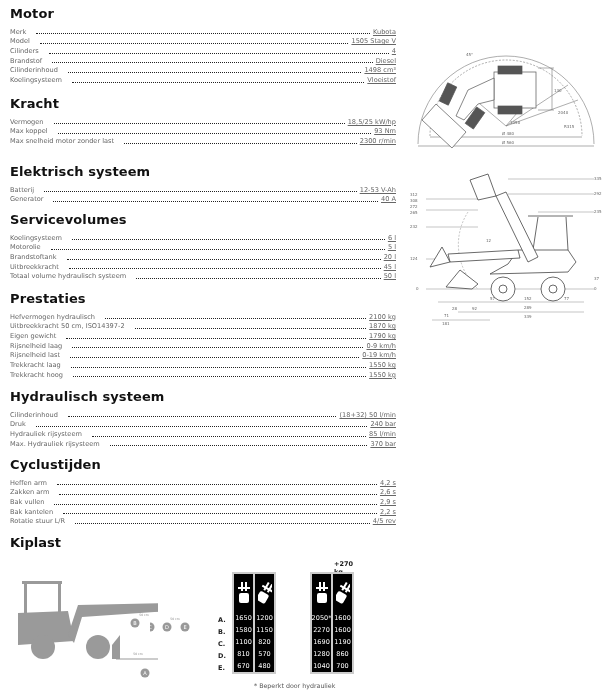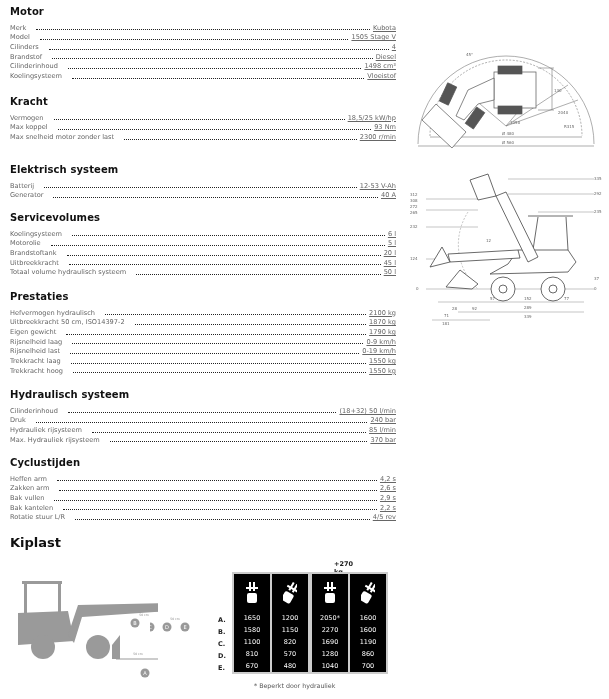--- a/index.html
+++ b/index.html
@@ -1,21 +1,21 @@
 <!DOCTYPE html>
 <html><head>
 <meta charset="utf-8">
 <style>
   * { box-sizing: border-box; margin: 0; padding: 0; }
   html, body { width: 609px; height: 699px; background: #ffffff; overflow: hidden; }
   body { position: relative; font-family: "DejaVu Sans", sans-serif; color: #555; }
 
   .specs { position: absolute; left: 10px; top: 0; width: 386px; }
   .section { }
-  .sec-title { font-family: "DejaVu Sans", sans-serif; font-weight: bold; font-size: 10px; color: #111; letter-spacing: 0.1px; }
+  .sec-title { font-family: "DejaVu Sans", sans-serif; font-weight: bold; font-size: 13px; color: #111; letter-spacing: 0.1px; }
   .rows { margin-top: 6px; }
   .row { display: flex; align-items: flex-end; height: 9.7px; font-size: 6.6px; line-height: 9px; color: #666; }
   .row .lbl { white-space: nowrap; margin-top: 20px; }
   .row .dots { flex: 1; border-bottom: 1.2px dotted #222; margin: 0 3px 2.5px 10px; height: 1px; }
   .row .val { white-space: nowrap; text-align: right; text-decoration: underline; }
 
   #sec-motor { position: absolute; top: 6px; left: 0; right: 0; }
   #sec-kracht { position: absolute; top: 96px; left: 0; right: 0; }
   #sec-elek { position: absolute; top: 164px; left: 0; right: 0; }
   #sec-service { position: absolute; top: 212px; left: 0; right: 0; }
@@ -28,21 +28,21 @@
   .drawing { position: absolute; }
   #top-view { left: 408px; top: 20px; width: 196px; height: 130px; }
   #side-view { left: 408px; top: 172px; width: 196px; height: 156px; }
   #loader-img { left: 8px; top: 575px; width: 150px; height: 110px; }
 
   .table-wrap { position: absolute; left: 218px; top: 560px; }
   .extra-label { position: absolute; left: 116px; top: 0; font-size: 6.5px; font-weight: bold; color: #222; }
   .block { position: absolute; top: 12px; background: #ccc; padding: 2px; display: flex; gap: 2px; }
   #block-std { left: 14px; }
   #block-extra { left: 92px; }
-  .col { background: #000; width: 36px; height: 98px; display: flex; flex-direction: column; align-items: center; }
+  .col { background: #000; width: 19px; height: 98px; display: flex; flex-direction: column; align-items: center; }
   .col .icon { height: 38px; display: flex; align-items: center; justify-content: center; }
   .col .cell { height: 12px; font-size: 6.5px; color: #fff; line-height: 12px; }
   .row-labels { position: absolute; left: 0; top: 54px; }
   .row-labels div { height: 12px; font-size: 6.5px; font-weight: bold; color: #222; line-height: 12px; }
   .footnote { position: absolute; left: 36px; top: 122px; font-size: 6.3px; color: #555; white-space: nowrap; }
 </style>
 </head>
 <body>
 
 <div class="specs">

